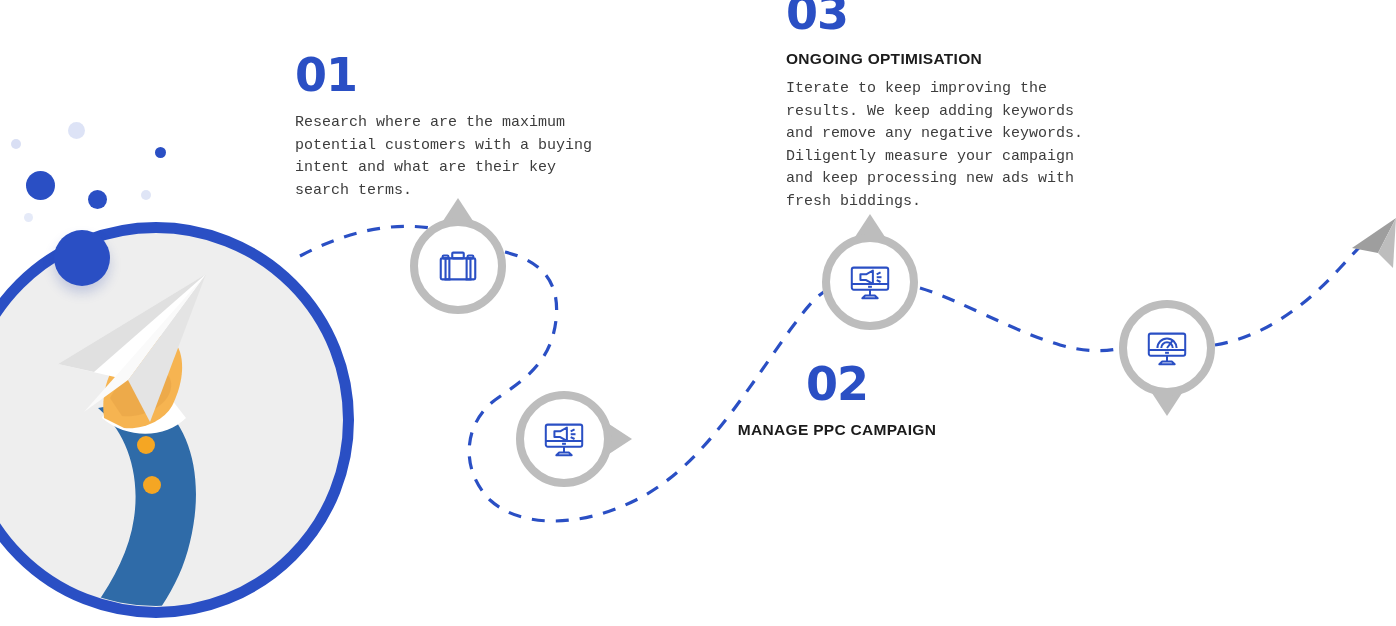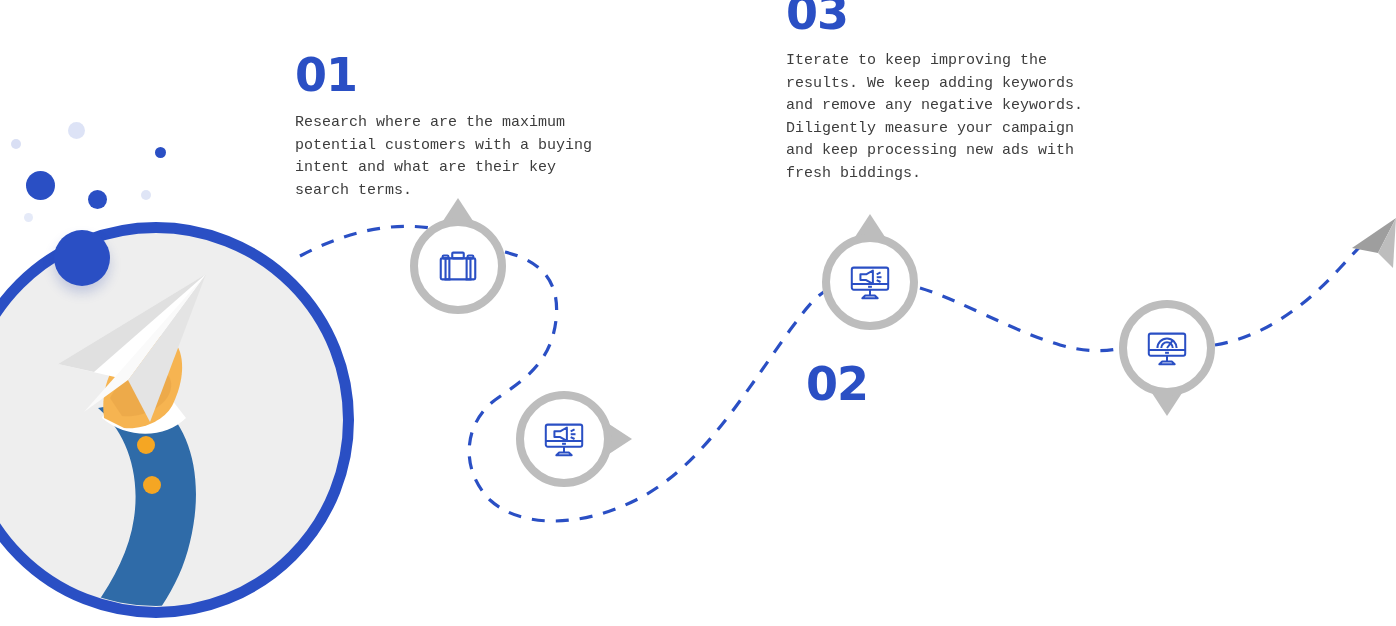--- a/index.html
+++ b/index.html
@@ -290,23 +290,25 @@
     </div>
   </div>
 
   <div class="step" style="left:295px;top:12px;width:312px;margin-top:40px;">
     <p class="num">01</p>
     <p class="body">Research where are the maximum potential customers with a buying intent and what are their key search terms.</p>
   </div>
 
   <div class="step" style="left:786px;top:-10px;width:312px;">
     <p class="num">03</p>
+    <p class="title">ONGOING OPTIMISATION</p>
     <p class="body">Iterate to keep improving the results. We keep adding keywords and remove any negative keywords. Diligently measure your campaign and keep processing new ads with fresh biddings.</p>
   </div>
 
   <div class="step" style="left:687px;top:361px;width:300px;text-align:center;">
     <p class="num">02</p>
+    <p class="title">MANAGE PPC CAMPAIGN</p>
   </div>
 
   <div class="step" style="left:1069px;top:410px;width:325px;">
   </div>
 
 </div>
 
 </body></html>

